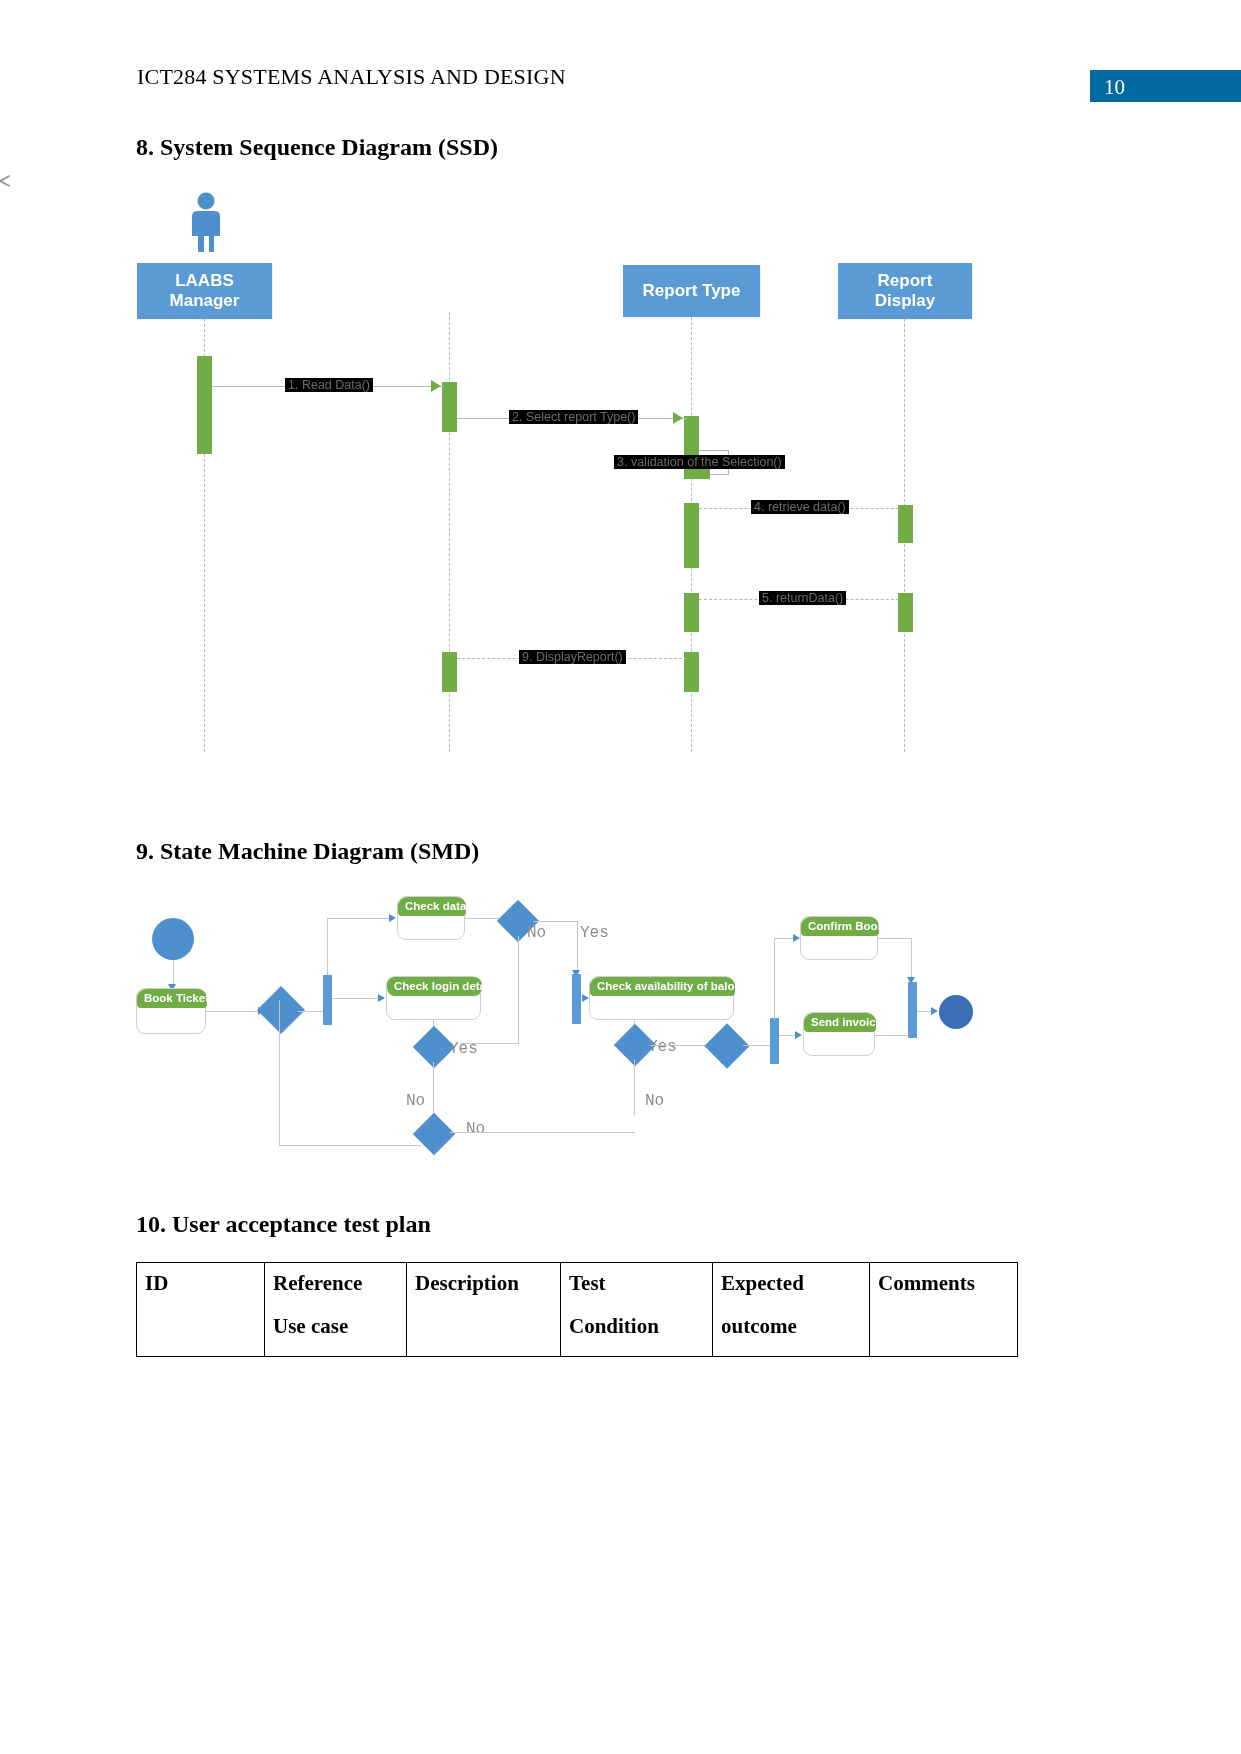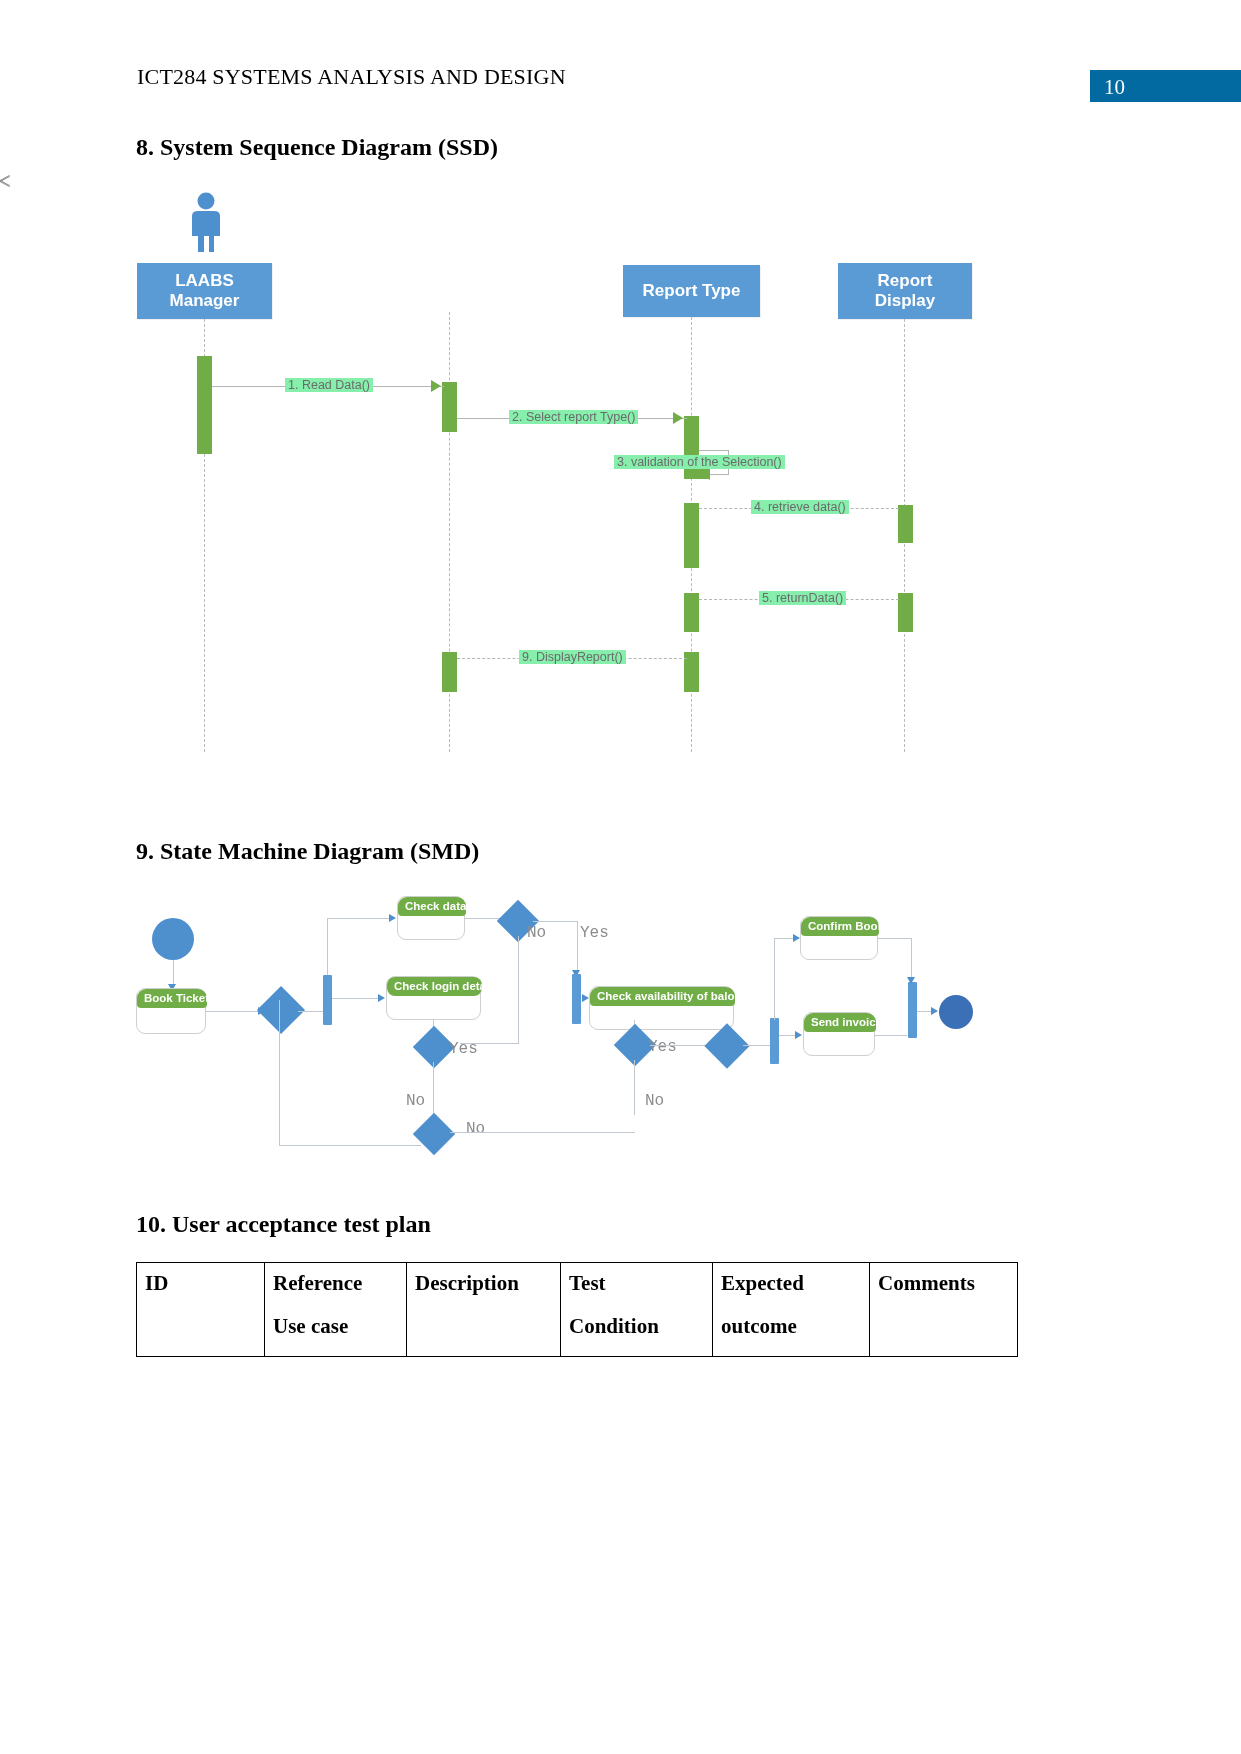--- a/index.html
+++ b/index.html
@@ -94,21 +94,21 @@
     position: absolute;
     height: 0;
     border-top: 1px solid #b5b5b5;
   }
   .msg-line.dashed { border-top: 1px dashed #b5b5b5; }
   .msg-label {
     position: absolute;
     font-family: "Liberation Sans", sans-serif;
     font-size: 12.5px;
     color: #6b6b6b;
-    background: #86efac;
+    background: #000000;
     padding: 0 3px;
     white-space: nowrap;
   }
   .arrow-r, .arrow-l {
     position: absolute;
     width: 0; height: 0;
   }
   .arrow-r {
     border-top: 6px solid transparent;
     border-bottom: 6px solid transparent;
@@ -366,21 +366,21 @@
   <div class="flow-line v" style="left:433px; top:182px; height:60px;"></div>
   <div class="diamond" style="left:419px; top:239px; width:30px; height:30px;"></div>
   <div class="flow-label" style="left:466px; top:240px;">No</div>
 
   <div class="flow-line h" style="left:279px; top:265px; width:142px;"></div>
   <div class="flow-line v" style="left:279px; top:120px; height:145px;"></div>
   <div class="flow-arrow left" style="left:424px; top:261px;"></div>
 
   <div class="fork-bar" style="left:572px; top:94px; width:9px; height:50px;"></div>
 
-  <div class="state-box" style="left:589px; top:106px; width:145px; height:44px;text-align:center;">
+  <div class="state-box" style="left:589px; top:96px; width:145px; height:44px;text-align:center;">
     <div class="state-title" style="width:145px;">Check availability of baloons</div>
   </div>
   <div class="flow-arrow right" style="left:582px; top:114px;"></div>
 
   <div class="flow-line v" style="left:634px; top:140px; height:22px;"></div>
   <div class="diamond" style="left:620px; top:150px; width:30px; height:30px;"></div>
   <div class="flow-label" style="left:648px; top:158px;">Yes</div>
   <div class="flow-label" style="left:645px; top:212px;">No</div>
 
   <div class="flow-line v" style="left:634px; top:180px; height:55px;"></div>

